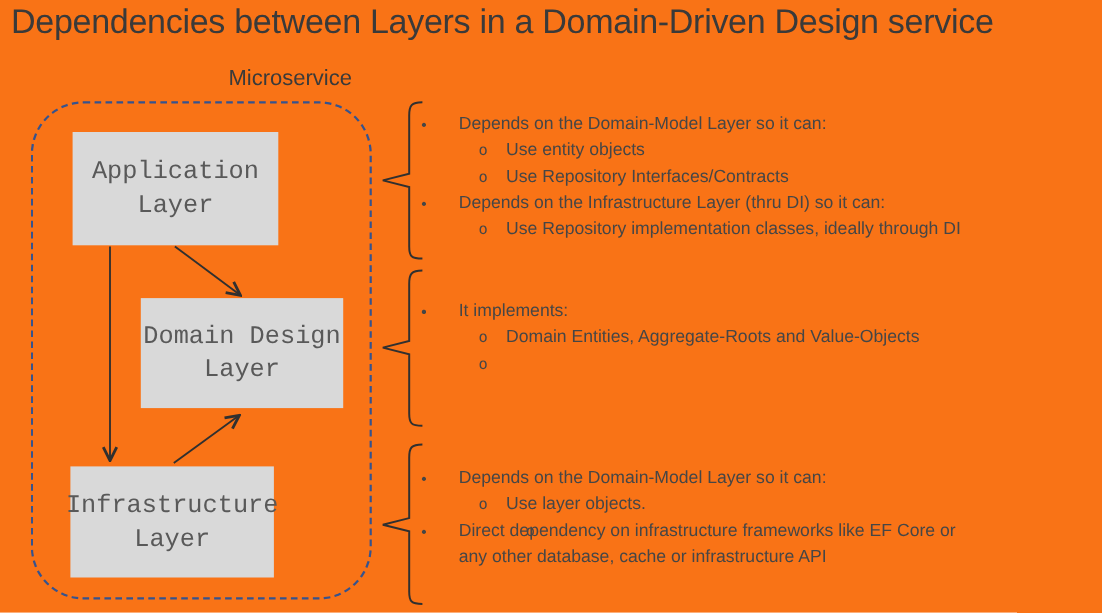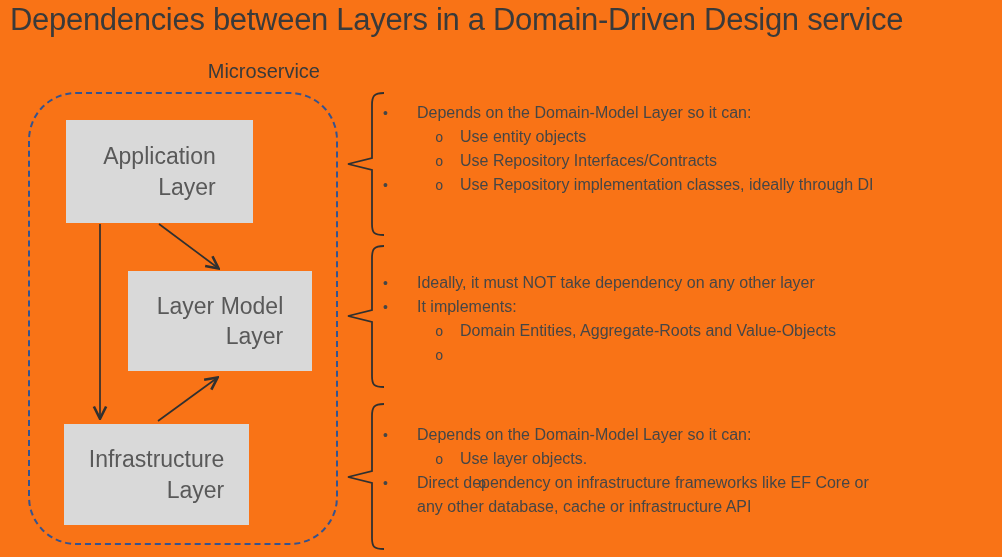--- a/index.html
+++ b/index.html
@@ -39,22 +39,23 @@
   }
   .layer-box {
     position: absolute;
     background: #d9d9d9;
     color: #595959;
     font-size: 23px;
     line-height: 1.32;
     display: flex;
     align-items: center;
     justify-content: center;
-    text-align: right;
+    text-align: center;
     white-space: pre-line;
+    font-family: Liberation Mono, monospace;
   }
   .box-app    { left: 66px;  top: 120px; width: 187px; height: 103px; }
   .box-domain { left: 128px; top: 271px; width: 184px; height: 100px; }
   .box-infra  { left: 64px;  top: 424px; width: 185px; height: 101px; }
   .overlay {
     position: absolute;
     left: 0; top: 0;
     width: 1002px; height: 557px;
     pointer-events: none;
   }
@@ -89,21 +90,21 @@
 <div class="canvas">
 
   <div class="title">Dependencies between Layers in a Domain-Driven Design service</div>
 
   <div class="ms-label">Microservice</div>
 
   <div class="ms-boundary"></div>
 
   <div class="layer-box box-app">Application
 Layer</div>
-  <div class="layer-box box-domain">Layer Model
+  <div class="layer-box box-domain">Domain Design
 Layer</div>
   <div class="layer-box box-infra">Infrastructure
 Layer</div>
 
   <svg class="overlay" viewBox="0 0 1002 557" xmlns="http://www.w3.org/2000/svg">
     <defs>
       <marker id="arrowhead" viewBox="0 0 10 10" refX="8.5" refY="5" markerWidth="9" markerHeight="9" orient="auto-start-reverse">
         <path d="M1,1 L9,5 L1,9" fill="none" stroke="#303030" stroke-width="1.7"></path>
       </marker>
     </defs>
@@ -114,26 +115,26 @@
 
     <path d="M384,93 C374,93 372,96 372,105 L372,158 L348,164 L372,170 L372,224 C372,233 374,235 384,235" fill="none" stroke="#303030" stroke-width="1.8" stroke-linejoin="miter"></path>
     <path d="M384,246 C374,246 372,249 372,258 L372,310 L348,316 L372,322 L372,376 C372,385 374,387 384,387" fill="none" stroke="#303030" stroke-width="1.8" stroke-linejoin="miter"></path>
     <path d="M384,404 C374,404 372,407 372,416 L372,471 L348,477 L372,483 L372,538 C372,547 374,549 384,549" fill="none" stroke="#303030" stroke-width="1.8" stroke-linejoin="miter"></path>
   </svg>
 
   <ul class="notes notes-1">
     <li class="lvl1"><span class="marker">•</span><span>Depends on the Domain-Model Layer so it can:</span></li>
     <li class="lvl2"><span class="marker">o</span><span>Use entity objects</span></li>
     <li class="lvl2"><span class="marker">o</span><span>Use Repository Interfaces/Contracts</span></li>
-    <li class="lvl1"><span class="marker">•</span></li>
+    <li class="lvl1"><span class="marker">•</span><span>Depends on the Infrastructure Layer (thru DI) so it can:</span></li>
     <li class="lvl2"><span class="marker">o</span><span>Use Repository implementation classes, ideally through DI</span></li>
   </ul>
 
   <ul class="notes notes-2">
-    <li class="lvl1"><span class="marker">•</span><span>Ideally, it must NOT take dependency on any other layer</span></li>
+    <li class="lvl1"><span class="marker">•</span></li>
     <li class="lvl1"><span class="marker">•</span><span>It implements:</span></li>
     <li class="lvl2"><span class="marker">o</span><span>Domain Entities, Aggregate-Roots and Value-Objects</span></li>
     <li class="lvl2"><span class="marker">o</span></li>
   </ul>
 
   <ul class="notes notes-3">
     <li class="lvl1"><span class="marker">•</span><span>Depends on the Domain-Model Layer so it can:</span></li>
     <li class="lvl2"><span class="marker">o</span><span>Use layer objects.</span></li>
     <li class="lvl3"><span class="marker">o</span></li>
     <li class="lvl1"><span class="marker">•</span><span>Direct dependency on infrastructure frameworks like EF Core or

